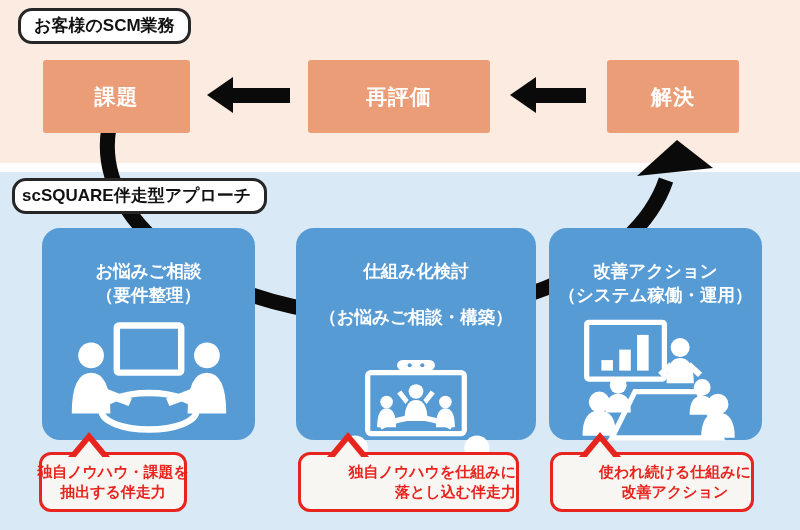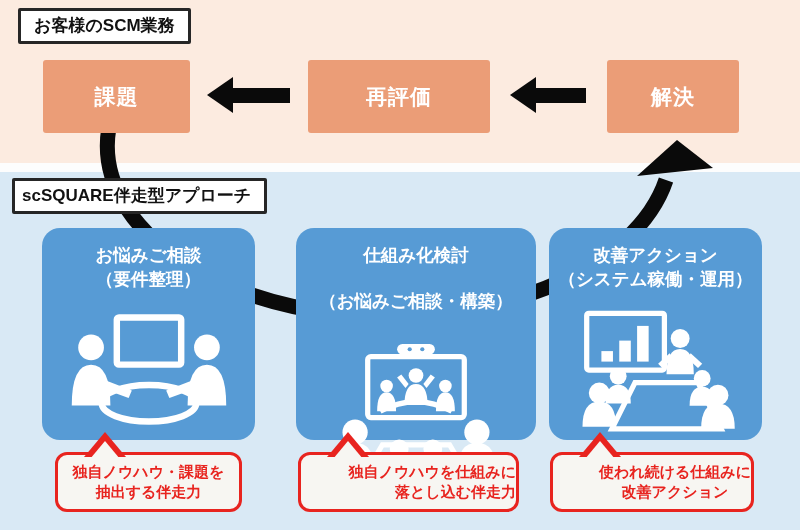--- a/index.html
+++ b/index.html
@@ -8,54 +8,54 @@
     font-family:"Liberation Sans","DejaVu Sans",sans-serif;
   }
   
   .band-customer{position:absolute;left:0;top:0;width:800px;height:163px;background:#fcebe0;}
   .band-divider{position:absolute;left:0;top:163px;width:800px;height:9px;background:#fdfdfd;}
   .band-approach{position:absolute;left:0;top:172px;width:800px;height:358px;background:#d9e9f5;}
   
   .arrow-layer{position:absolute;left:0;top:0;z-index:1;}
   
   .section-label{
-    position:absolute;z-index:3;background:#ffffff;border:3px solid #262626;border-radius:2px;
+    position:absolute;z-index:3;background:#ffffff;border:3px solid #262626;border-radius:14px;
     padding:4px 13px;font-size:17px;font-weight:bold;color:#111;white-space:nowrap;line-height:1.3;
   }
   .label-customer{left:18px;top:8px;}
   .label-approach{left:12px;top:178px;padding-left:7px;}
   
   .flow-box{
     position:absolute;top:60px;height:73px;z-index:2;background:#eb9d77;border-radius:3px;
     display:flex;align-items:center;justify-content:center;
     color:#fff;font-size:21px;font-weight:bold;letter-spacing:1px;
   }
   .flow-1{left:43px;width:147px;}
   .flow-2{left:308px;width:182px;}
   .flow-3{left:607px;width:132px;}
   
   .step-box{
     position:absolute;top:228px;height:212px;z-index:2;background:#579bd5;border-radius:18px;
-    display:flex;flex-direction:column;align-items:center;box-sizing:border-box;padding-top:16px;
+    display:flex;flex-direction:column;align-items:center;box-sizing:border-box;padding-top:32px;
   }
   .step-1{left:42px;width:213px;}
   .step-2{left:296px;width:240px;gap:22px;}
   .step-3{left:549px;width:213px;}
   .step-title,.step-subtitle{
     color:#fff;font-size:17.5px;font-weight:bold;line-height:1.35;text-align:center;white-space:nowrap;
   }
   .step-icon{margin-top:9px;flex:1;display:flex;align-items:center;justify-content:center;}
   
   .bubble{
     position:absolute;top:452px;height:60px;z-index:2;box-sizing:border-box;
     background:#f7f6f2;border:3px solid #e8241f;border-radius:12px;
     display:flex;flex-direction:column;align-items:center;justify-content:center;
     color:#e8241f;font-size:15px;font-weight:bold;line-height:1.35;text-align:center;white-space:nowrap;
   }
-  .bubble-1{left:55px;width:187px;}
+  .bubble-1{left:39px;width:148px;}
   .bubble-2{left:298px;width:221px;align-items:flex-end;}
   .bubble-3{left:550px;width:204px;padding-left:46px;}
   .bubble-tail-outer{
     position:absolute;left:26px;top:-23px;width:0;height:0;
     border-left:21px solid transparent;border-right:21px solid transparent;border-bottom:25px solid #e8241f;
   }
   .bubble-tail-inner{
     position:absolute;left:32px;top:-14px;width:0;height:0;
     border-left:15px solid transparent;border-right:15px solid transparent;border-bottom:18px solid #f7f6f2;
   }

